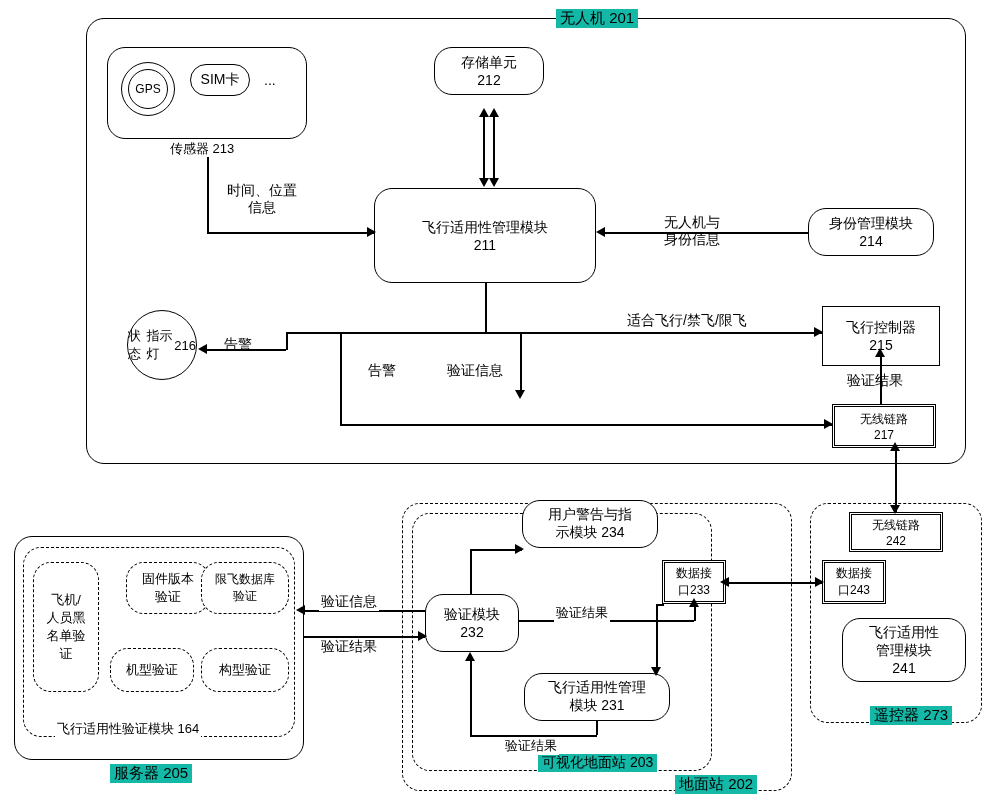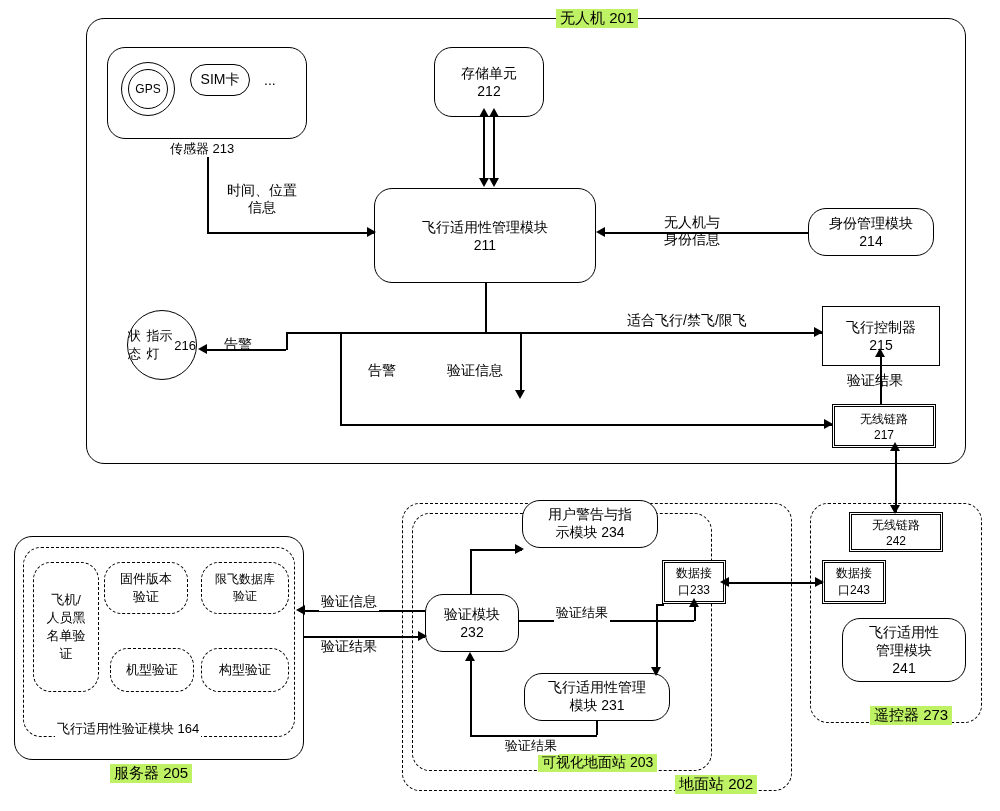--- a/index.html
+++ b/index.html
@@ -56,41 +56,41 @@
   .gps-inner {
     border: 1.5px solid #000;
     border-radius: 50%;
     display: flex; justify-content: center; align-items: center;
     font-size: 12px;
   }
   .container-label {
     position: absolute;
     font-size: 15px;
     white-space: nowrap;
-    background: #bef264;
+    background: #14b8a6;
     padding: 0 4px;
   }
 </style>
 </head>
 <body>
 
 <div class="box rounded" style="left:86px; top:18px; width:880px; height:446px; background:none;"></div>
 <div class="container-label" style="left:556px; top:9px;">无人机 201</div>
 
 <div class="box rounded" style="left:107px; top:47px; width:200px; height:92px;"></div>
 <div class="label" style="left:168px; top:140px; font-size:13px;">传感器 213</div>
 <div class="gps-outer" style="left:121px; top:62px; width:54px; height:54px;">
   <div class="gps-inner" style="width:40px; height:40px;">GPS</div>
 </div>
 <div class="box rounded" style="left:190px; top:64px; width:60px; height:32px;">
     <span>SIM卡</span>
   </div>
 <div class="label" style="left:262px; top:72px;">...</div>
 
-<div class="box rounded" style="left:434px; top:47px; width:110px; height:70px;">
+<div class="box rounded" style="left:434px; top:47px; width:110px; height:48px;">
   <span>存储单元</span>
   <span>212</span>
 </div>
 
 <div class="box rounded" style="left:374px; top:188px; width:222px; height:95px;">
   <span>飞行适用性管理模块</span>
   <span>211</span>
 </div>
 
 <div class="box rounded" style="left:808px; top:208px; width:126px; height:48px;">
@@ -167,21 +167,21 @@
 
 <div class="box rounded dashed" style="left:23px; top:547px; width:272px; height:190px; background:none;"></div>
 <div class="label" style="left:55px; top:720px; font-size:13px;">飞行适用性验证模块  164</div>
 
 <div class="box rounded dashed" style="left:33px; top:562px; width:66px; height:130px; font-size:13px;">
   <span>飞机/</span>
   <span>人员黑</span>
   <span>名单验</span>
   <span>证</span>
 </div>
-<div class="box rounded dashed" style="left:104px; top:562px; width:84px; height:52px; font-size:13px;">
+<div class="box rounded dashed" style="left:126px; top:562px; width:84px; height:52px; font-size:13px;">
   <span>固件版本</span>
   <span>验证</span>
 </div>
 <div class="box rounded dashed" style="left:201px; top:562px; width:88px; height:52px; font-size:12px;">
   <span>限飞数据库</span>
   <span>验证</span>
 </div>
 <div class="box rounded dashed" style="left:110px; top:648px; width:84px; height:44px; font-size:13px;">
   <span>机型验证</span>
 </div>

